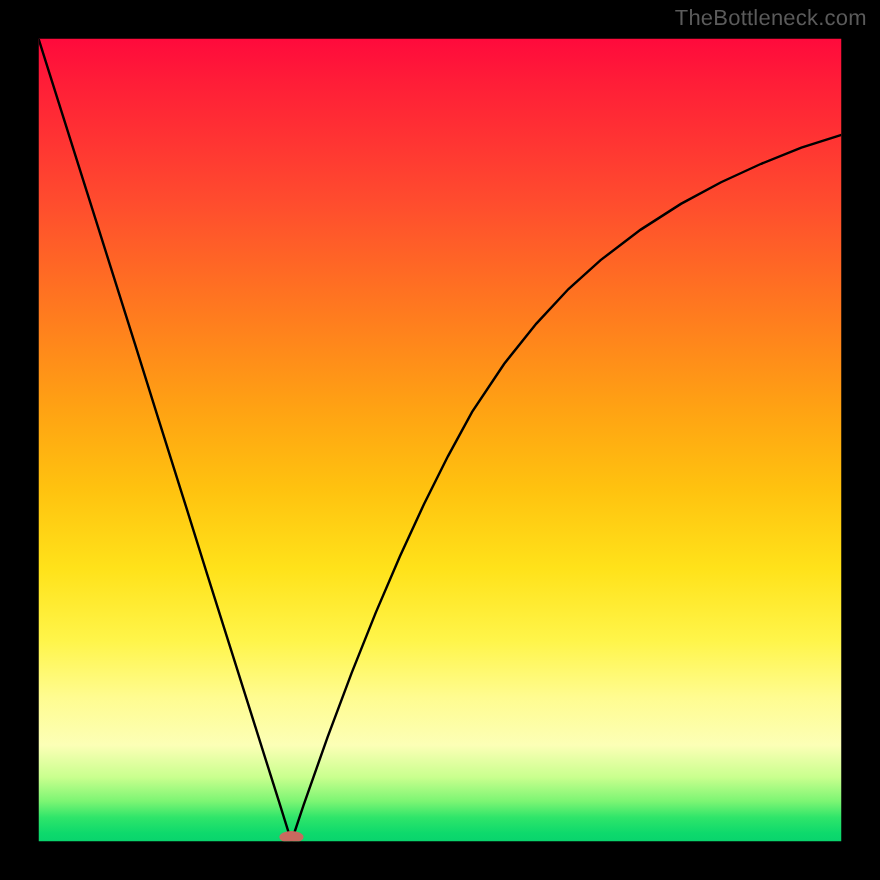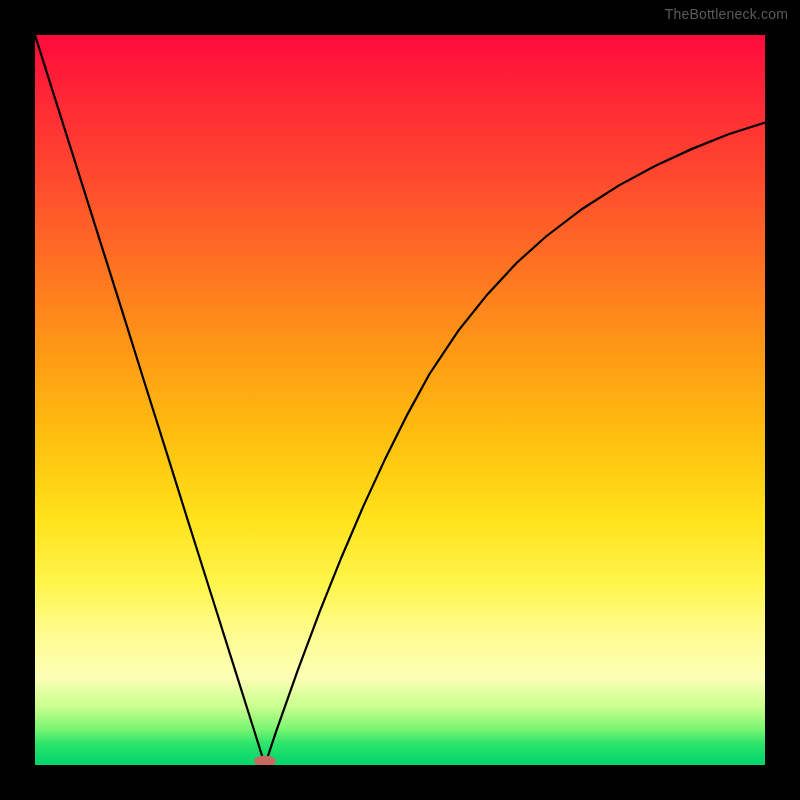--- a/index.html
+++ b/index.html
@@ -51,21 +51,21 @@
   }
   .curve-svg {
     position: absolute;
     inset: 0;
   }
   .watermark {
     position: absolute;
     top: 6px;
     right: 12px;
     color: #5b5b5b;
-    font-size: 14px;
+    font-size: 20px;
     font-weight: 500;
     letter-spacing: 0.2px;
     user-select: none;
   }
 </style>
 </head>
 <body>
 
 <div class="frame">
 

